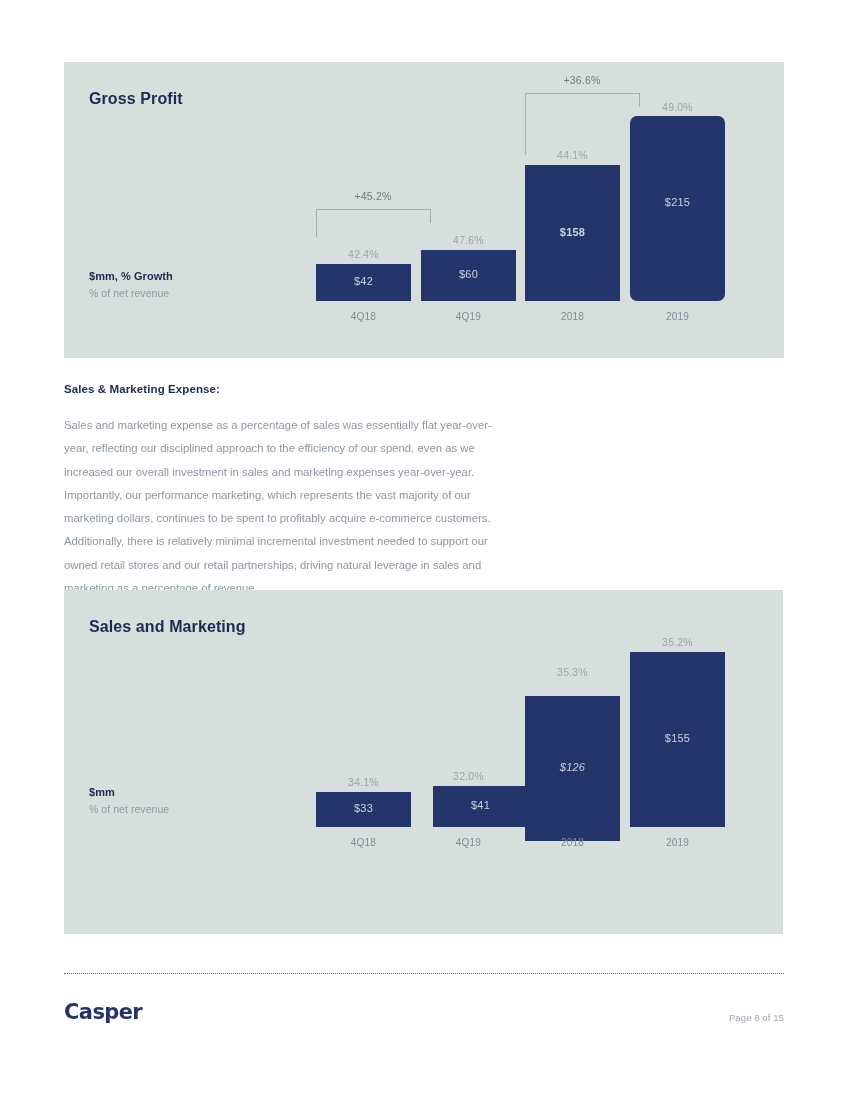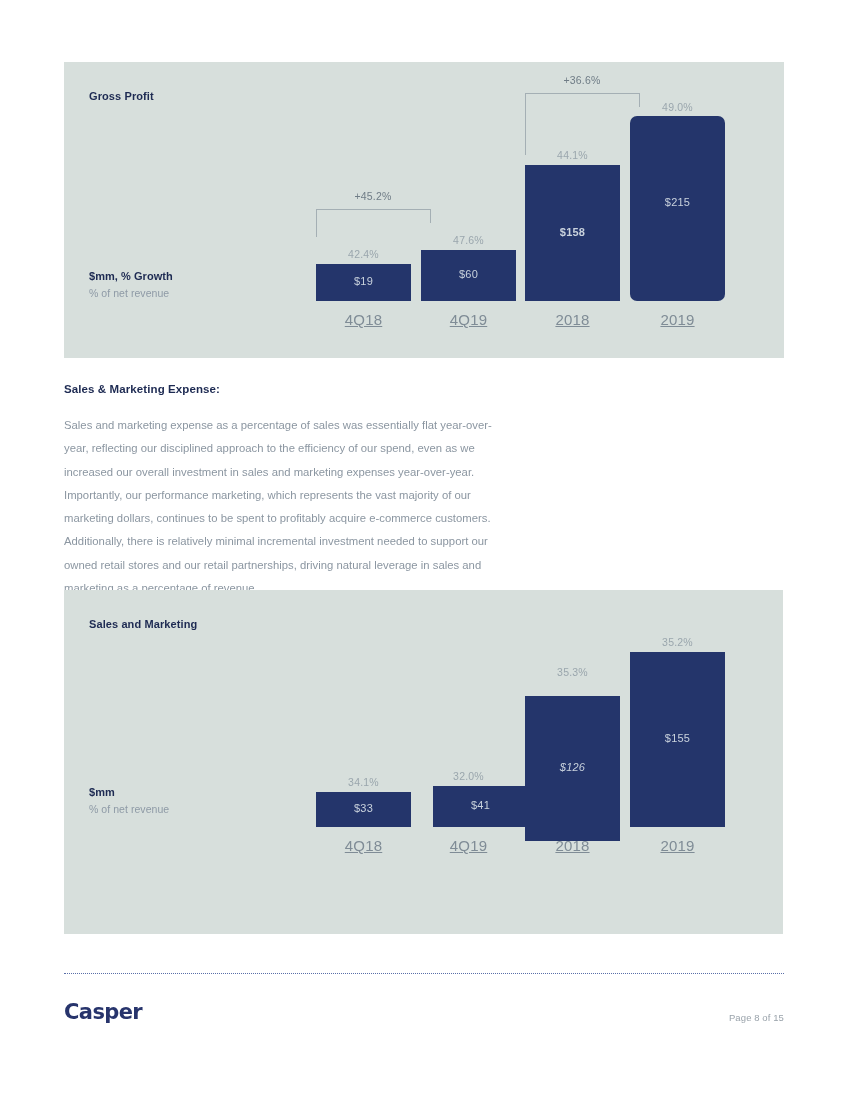--- a/index.html
+++ b/index.html
@@ -28,21 +28,21 @@
     position: absolute;
     background: #d7dfdc;
   }
   #panel-gross-profit { left: 64px; top: 62px; width: 720px; height: 296px; }
   #panel-sales-marketing { left: 64px; top: 590px; width: 719px; height: 344px; }
 
   .panel-title {
     position: absolute;
     left: 25px;
     top: 28px;
-    font-size: 11px;
+    font-size: 16px;
     font-weight: bold;
     color: #1d2a52;
     letter-spacing: 0.1px;
   }
 
   .axis-label-block {
     position: absolute;
     left: 25px;
   }
   .axis-label-main {
@@ -80,24 +80,23 @@
   .bar-pct {
     position: absolute;
     text-align: center;
     font-size: 10.5px;
     color: #9aa6ad;
     letter-spacing: 0.2px;
   }
   .bar-cat {
     position: absolute;
     text-align: center;
-    font-size: 15px;
+    font-size: 10px;
     color: #7f8c96;
     letter-spacing: 0.2px;
-    text-decoration: underline;
   }
 
   
   .bracket-line {
     position: absolute;
     background: #a4afb4;
   }
   .bracket-h { height: 1px; }
   .bracket-v { width: 1px; }
   .bracket-label {
@@ -178,21 +177,21 @@
       <div class="bracket-line bracket-v" style="left:252px; top:147px; height:28px;"></div>
       <div class="bracket-line bracket-v" style="left:366px; top:147px; height:14px;"></div>
       <div class="bracket-label" style="left:249px; top:128px; width:120px;">+45.2%</div>
 
       <div class="bracket-line bracket-h" style="left:461px; top:31px; width:114px;"></div>
       <div class="bracket-line bracket-v" style="left:461px; top:31px; height:62px;"></div>
       <div class="bracket-line bracket-v" style="left:575px; top:31px; height:14px;"></div>
       <div class="bracket-label" style="left:458px; top:12px; width:120px;">+36.6%</div>
 
       <div class="bar" style="left:252px; top:202px; width:95px; height:37px;">
-        <div class="bar-value" style="top:11px;">$19</div>
+        <div class="bar-value" style="top:11px;">$42</div>
       </div>
       <div class="bar-pct" style="left:252px; top:186px; width:95px;">42.4%</div>
       <div class="bar-cat" style="left:252px; top:249px; width:95px;">4Q18</div>
 
       <div class="bar" style="left:357px; top:188px; width:95px; height:51px;">
         <div class="bar-value" style="top:18px;">$60</div>
       </div>
       <div class="bar-pct" style="left:357px; top:172px; width:95px;">47.6%</div>
       <div class="bar-cat" style="left:357px; top:249px; width:95px;">4Q19</div>
 

